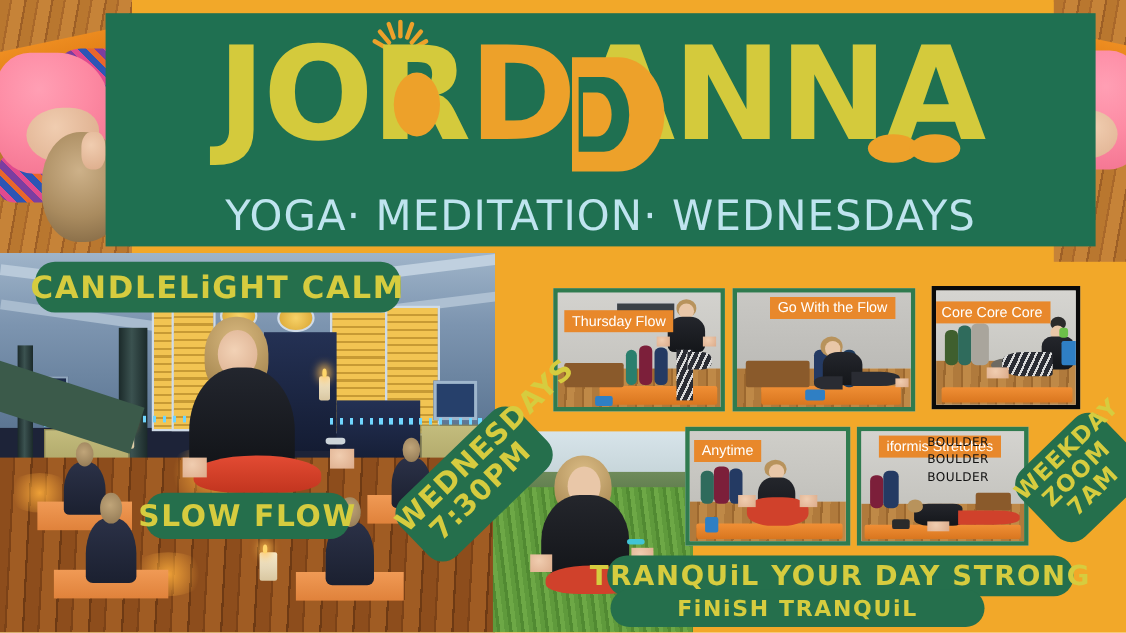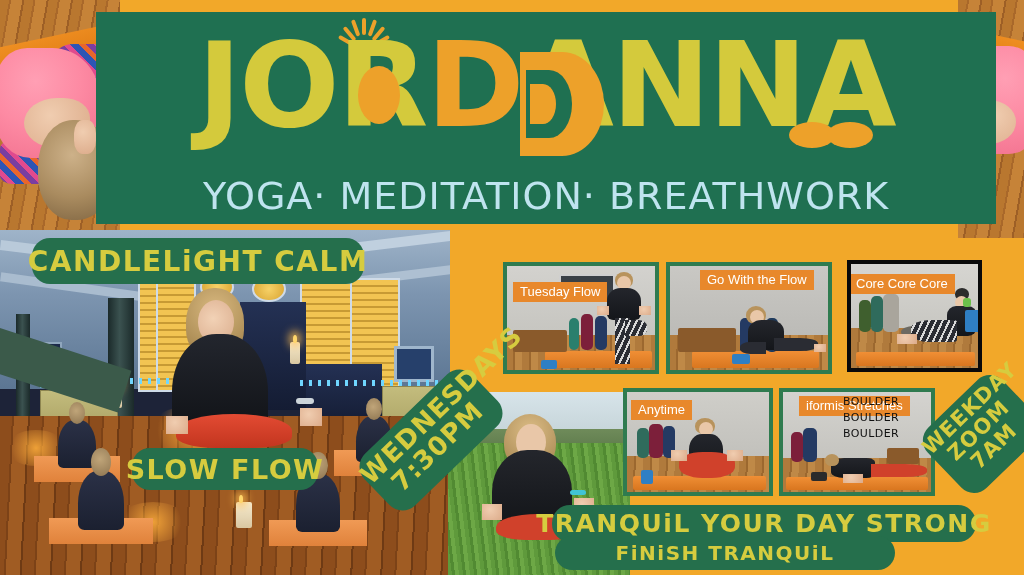--- a/index.html
+++ b/index.html
@@ -435,21 +435,21 @@
       <i style="transform:rotate(-20deg) translateY(-16px);"></i>
       <i style="transform:rotate(0deg) translateY(-16px);"></i>
       <i style="transform:rotate(20deg) translateY(-16px);"></i>
       <i style="transform:rotate(40deg) translateY(-14px);"></i>
       <i style="transform:rotate(60deg) translateY(-12px);"></i>
     </div>
     <div id="logo-word"><span>JOR<span class="mid">D</span>ANNA</span></div>
     <div class="ocenter"></div>
     <div class="dspiral"></div>
     <div class="squiggle"></div>
-    <div id="logo-sub">YOGA· MEDITATION· BREATHWORK</div>
+    <div id="logo-sub">YOGA· MEDITATION· WEDNESDAYS</div>
   </div>
 
   <div class="thumb" style="left:503px;top:262px;width:156px;height:112px;">
     <div class="thumb-scene">
       <div class="studio-wall"></div>
       <div class="tv" style="left:52px;top:8px;width:56px;height:28px;"></div>
       <div class="studio-floor"></div>
       <div class="studio-mat" style="left:26%;width:72%;"></div>
       <div class="table" style="left:6px;top:64px;width:54px;height:22px;"></div>
       <div class="bolster" style="left:62px;top:52px;width:10px;height:32px;background:#2a7f6d;"></div>
@@ -457,21 +457,21 @@
       <div class="bolster" style="left:88px;top:50px;width:12px;height:34px;background:#243a63;"></div>
       <div class="blk" style="left:34px;top:94px;width:16px;height:9px;"></div>
       <div class="p-hair" style="left:108px;top:6px;width:18px;height:16px;"></div>
       <div class="p-head" style="left:110px;top:10px;width:14px;height:14px;"></div>
       <div class="p-body" style="left:100px;top:22px;width:34px;height:32px;border-radius:40% 40% 18% 18%;"></div>
       <div class="p-legs print" style="left:108px;top:52px;width:15px;height:46px;"></div>
       <div class="p-legs print" style="left:118px;top:54px;width:22px;height:16px;border-radius:0 40% 40% 0;"></div>
       <div class="skin" style="left:90px;top:40px;width:12px;height:9px;"></div>
       <div class="skin" style="left:132px;top:40px;width:12px;height:9px;"></div>
     </div>
-    <div class="chip" style="left:6px;top:16px;">Tuesday Flow</div>
+    <div class="chip" style="left:6px;top:16px;">Thursday Flow</div>
   </div>
 
   <div class="thumb" style="left:666px;top:262px;width:166px;height:112px;">
     <div class="thumb-scene">
       <div class="studio-wall" style="background:linear-gradient(180deg,#c9c8c4,#bcbbb7);"></div>
       <div class="studio-floor"></div>
       <div class="studio-mat" style="left:14%;width:80%;"></div>
       <div class="table" style="left:8px;top:62px;width:58px;height:24px;"></div>
       <div class="bolster" style="left:70px;top:52px;width:12px;height:34px;background:#243a63;"></div>
       <div class="bolster" style="left:83px;top:48px;width:12px;height:38px;background:#7c1f3a;"></div>

